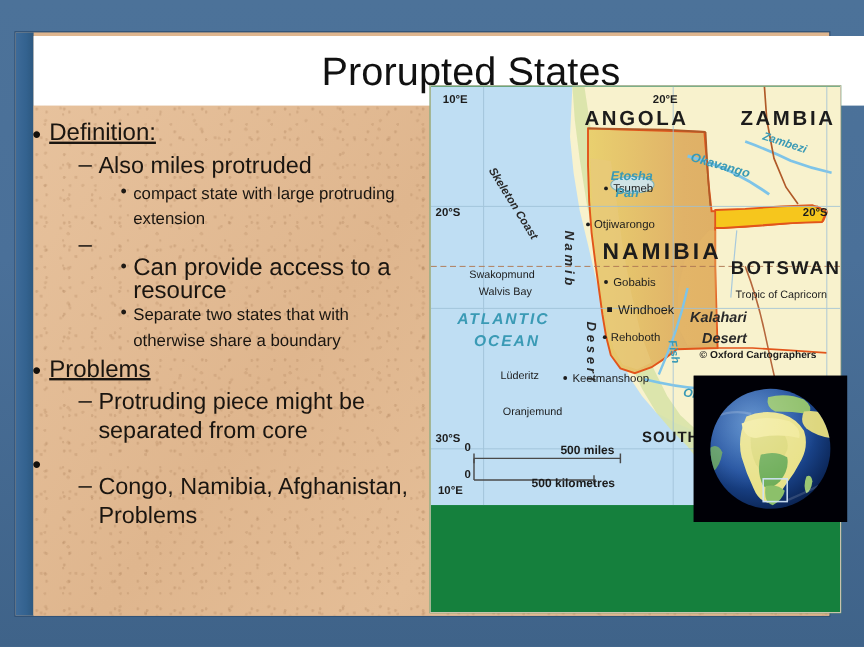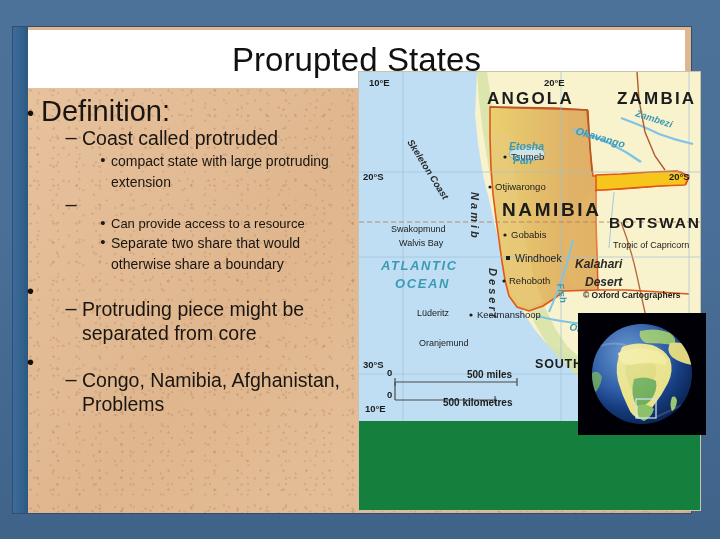--- a/index.html
+++ b/index.html
@@ -71,20 +71,21 @@
     position: absolute;
     left: 15px;
     top: 3px;
     width: 657px;
     height: 58px;
     background: #ffffff;
     display: flex;
     align-items: center;
     justify-content: center;
     box-shadow: inset 0 1px 0 #ffffff;
+    padding-left: 36px;
   }
   #title-text {
     font-family: "Liberation Sans", sans-serif;
     font-size: 33px;
     font-weight: 400;
     color: #111111;
     letter-spacing: .1px;
     white-space: nowrap;
     line-height: 1;
   }
@@ -115,23 +116,24 @@
   
   .lvl1 { margin-left: 7px; margin-bottom: 1px; }
   .lvl1 .bullet-mark {
     width: 21px;
     font-size: 21px;
     color: #14100c;
     position: relative;
     top: 5px;
   }
   .lvl1 .bullet-text {
-    font-size: 29px;
+    font-size: 20px;
     line-height: 28px;
     font-weight: 400;
+    text-decoration: underline;
   }
 
   
   .lvl2 { margin-left: 47px; margin-bottom: 1px; }
   .lvl2 .bullet-mark {
     width: 22px;
     font-size: 20px;
     position: relative;
     top: 1px;
   }
@@ -143,21 +145,21 @@
 
   
   .lvl3 { margin-left: 82px; margin-bottom: 0px; }
   .lvl3 .bullet-mark {
     width: 16px;
     font-size: 15px;
     position: relative;
     top: 1px;
   }
   .lvl3 .bullet-text {
-    font-size: 13px;
+    font-size: 20px;
     line-height: 19px;
     max-width: 228px;
   }
   .lvl3.wide .bullet-text { font-size: 14px; line-height: 21px; max-width: 236px; }
 
   
   #map {
     position: absolute;
     left: 345px;
     top: 44px;
@@ -199,39 +201,40 @@
       <div id="title-text">Prorupted States</div>
     </div>
 
     <div id="content">
         <div class="row lvl1">
           <span class="bullet-mark">•</span>
           <span class="bullet-text">Definition:</span>
         </div>
         <div class="row lvl2">
           <span class="bullet-mark">–</span>
-          <span class="bullet-text">Coast called protruded</span>
+          <span class="bullet-text">Also miles protruded</span>
         </div>
         <div class="row lvl3 wide">
           <span class="bullet-mark">•</span>
           <span class="bullet-text">compact state with large protruding extension</span>
         </div>
         <div class="row lvl2">
           <span class="bullet-mark">–</span>
         </div>
         <div class="row lvl3">
           <span class="bullet-mark">•</span>
           <span class="bullet-text">Can provide access to a resource</span>
         </div>
         <div class="row lvl3 wide">
           <span class="bullet-mark">•</span>
-          <span class="bullet-text">Separate two share that would otherwise share a boundary</span>
+          <span class="bullet-text">Separate two states that with otherwise share a boundary</span>
         </div>
         <div class="row lvl1">
           <span class="bullet-mark">•</span>
+          <span class="bullet-text">Problems</span>
         </div>
         <div class="row lvl2">
           <span class="bullet-mark">–</span>
           <span class="bullet-text">Protruding piece might be separated from core</span>
         </div>
         <div class="row lvl1">
           <span class="bullet-mark">•</span>
         </div>
         <div class="row lvl2">
           <span class="bullet-mark">–</span>

